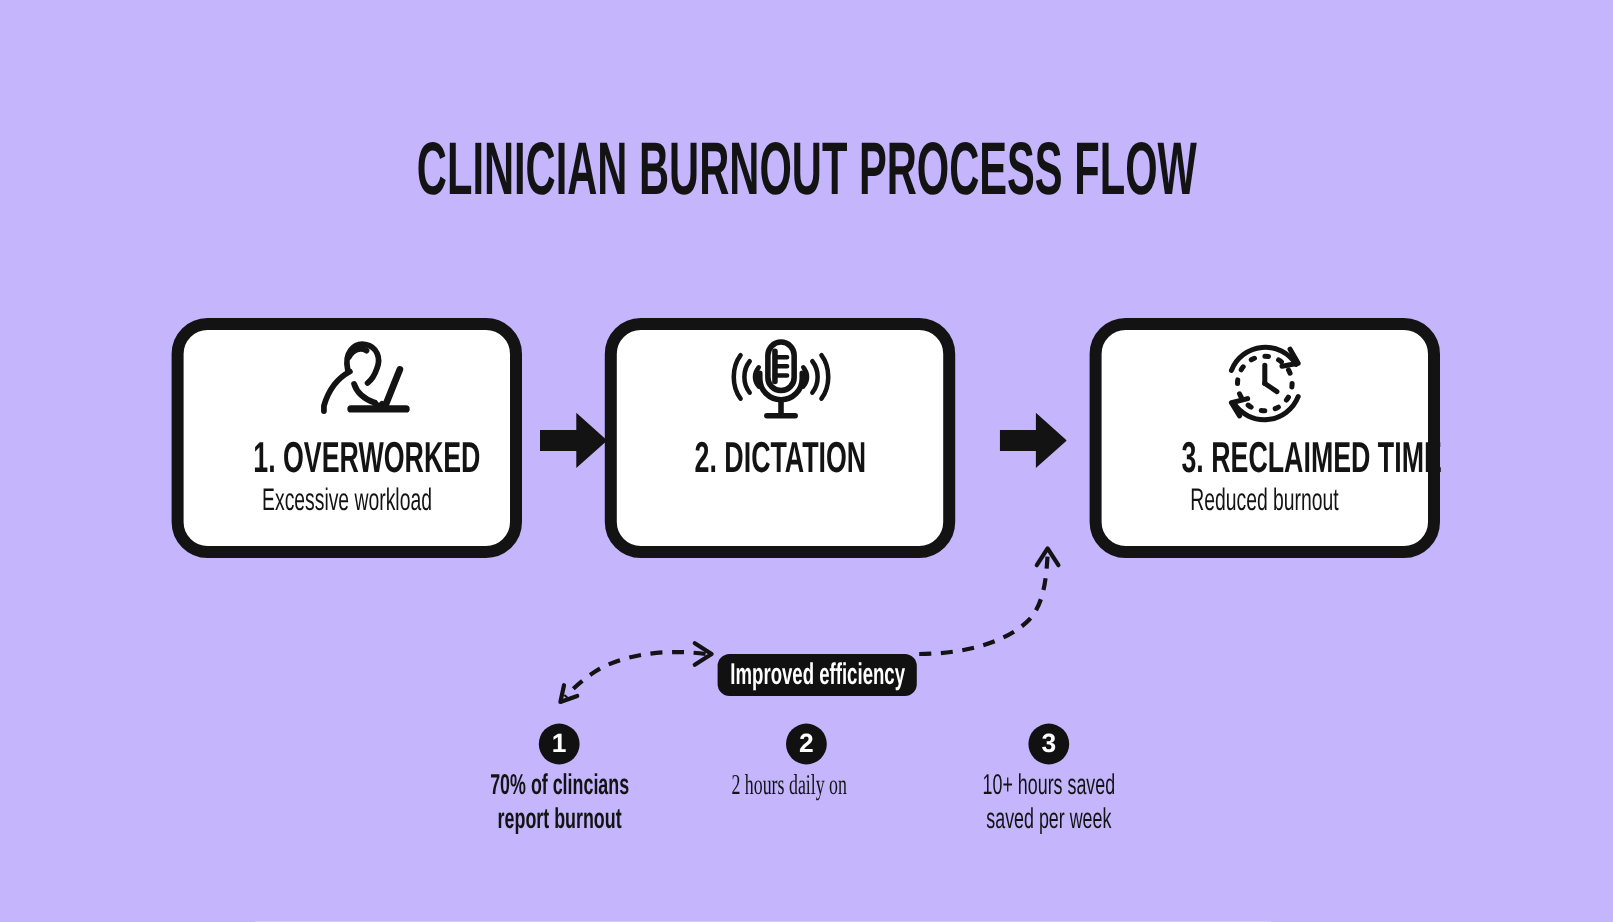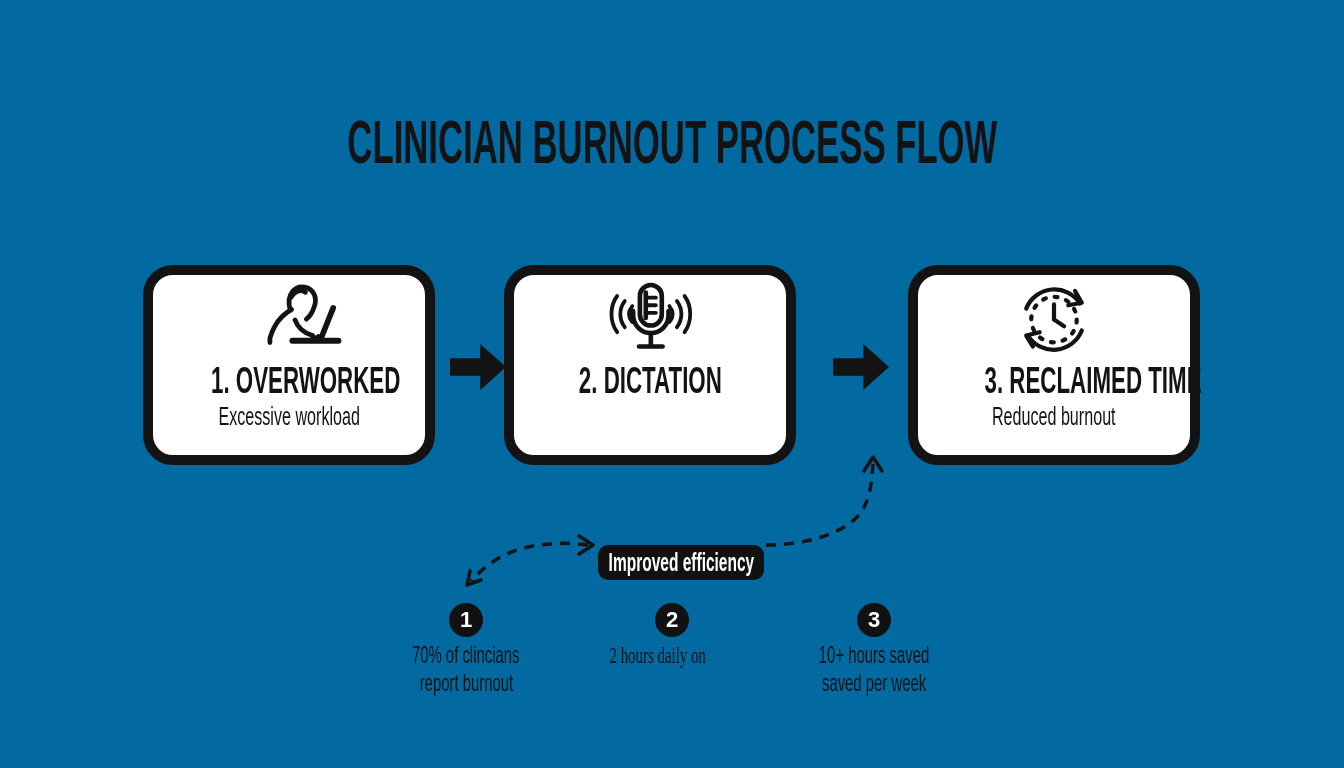--- a/index.html
+++ b/index.html
@@ -1,19 +1,19 @@
 <!DOCTYPE html>
 <html><head>
 <meta charset="utf-8">
 <style>
   * { margin:0; padding:0; box-sizing:border-box; }
   body { background:#e8e8e8; font-family:"Liberation Sans", sans-serif; }
   .canvas {
     position:relative; width:1344px; height:768px;
-    background:#0369a1; color:#131313; overflow:hidden;
+    background:#c4b5fd; color:#131313; overflow:hidden;
   }
   .cond { display:inline-block; transform:scaleX(0.62); transform-origin:center center; white-space:nowrap; }
   .cond-title { display:inline-block; transform:scaleX(0.56); transform-origin:center center; white-space:nowrap; }
 
   .main-title {
     position:absolute; top:112px; left:0; width:100%;
     text-align:center; font-size:62px; font-weight:bold; line-height:60px;
   }
 
   .step-box {
@@ -144,21 +144,21 @@
   <div class="stat-circle" style="left:449px;">
     <span>1</span>
   </div>
   <div class="stat-circle" style="left:655px;">
     <span>2</span>
   </div>
   <div class="stat-circle" style="left:857px;">
     <span>3</span>
   </div>
 
-  <div class="stat-text" style="left:316px;">
+  <div class="stat-text" style="left:316px;font-weight:bold;">
     <div><span class="cond">70% of clincians</span></div>
     <div><span class="cond">report burnout</span></div>
   </div>
   <div class="stat-text" style="left:508px;font-family:Liberation Serif, serif;">
     <div><span class="cond">2 hours daily on</span></div>
   </div>
   <div class="stat-text" style="left:724px;">
     <div><span class="cond">10+ hours saved</span></div>
     <div><span class="cond">saved per week</span></div>
   </div>

